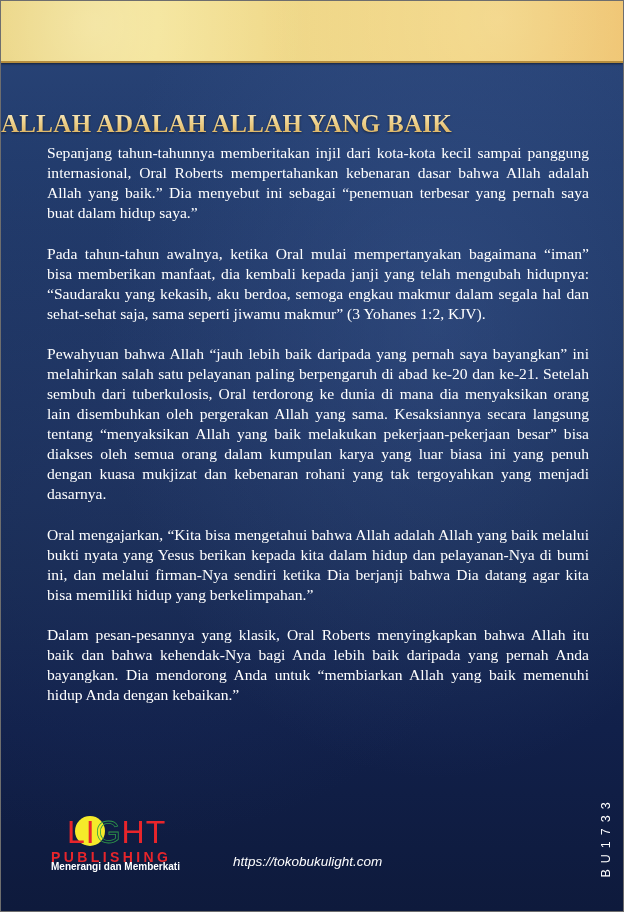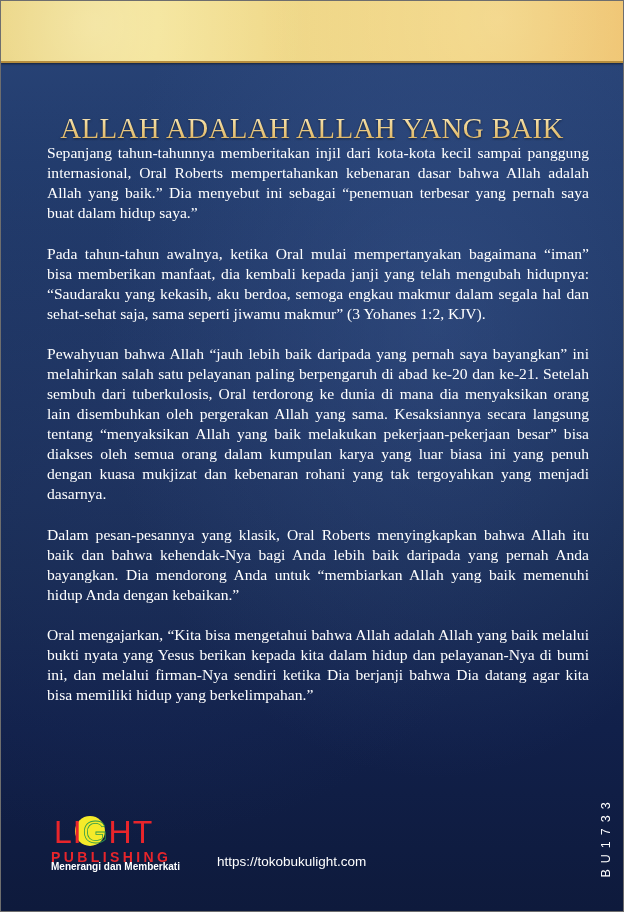--- a/index.html
+++ b/index.html
@@ -34,24 +34,24 @@
         radial-gradient(circle at 80% 30%, rgba(255,255,220,0.25) 0%, rgba(0,0,0,0) 45%),
         linear-gradient(90deg, #e8cf77 0%, #f2df8c 25%, #efd686 50%, #f0cf79 75%, #eec06a 100%);
       border-bottom: 2px solid #b58d3e;
       box-shadow: 0 1px 2px rgba(0,0,0,0.5);
     }
     .title {
       position: absolute;
       left: 0;
       top: 92px;
       width: 100%;
-      text-align: center;
+      text-align: left;
       font-family: "Liberation Serif", "DejaVu Serif", serif;
-      font-weight: normal;
-      font-size: 29px;
+      font-weight: bold;
+      font-size: 25px;
       letter-spacing: 0.3px;
       color: #e9c96e;
       background: linear-gradient(180deg, #fbf0cd 0%, #eed08a 45%, #d7aa55 100%);
       -webkit-background-clip: text;
       background-clip: text;
       -webkit-text-fill-color: transparent;
       text-shadow: none;
       filter: drop-shadow(0 1px 1px rgba(0,0,0,0.5));
     }
     .body-text {
@@ -79,21 +79,21 @@
       position: absolute;
       left: 24px;
       top: 0;
       width: 30px;
       height: 30px;
       border-radius: 50%;
       background: #f5ea2a;
     }
     .logo-word {
       position: absolute;
-      left: 3px;
+      left: 16px;
       top: 0;
       font-family: "Liberation Sans", "DejaVu Sans", sans-serif;
       font-size: 32px;
       line-height: 32px;
       color: #e8252b;
       letter-spacing: 1px;
       font-weight: normal;
     }
     .logo-word .g {
       color: transparent;
@@ -114,25 +114,26 @@
       left: 0;
       top: 45px;
       font-family: "Liberation Sans", "DejaVu Sans", sans-serif;
       font-size: 10px;
       font-weight: bold;
       color: #ffffff;
       white-space: nowrap;
     }
     .url {
       position: absolute;
-      left: 216px;
+      left: 232px;
       top: 853px;
       font-family: "Liberation Sans", "DejaVu Sans", sans-serif;
       font-size: 13.5px;
       color: #ffffff;
+      font-style: italic;
     }
     .code {
       position: absolute;
       left: 598px;
       top: 788px;
       width: 14px;
       height: 96px;
     }
     .code span {
       position: absolute;
@@ -151,22 +152,22 @@
 
 <div class="page">
   <div class="gold-band"></div>
 
   <h1 class="title">ALLAH ADALAH ALLAH YANG BAIK</h1>
 
   <div class="body-text">
     <p>Sepanjang tahun-tahunnya memberitakan injil dari kota-kota kecil sampai panggung internasional, Oral Roberts mempertahankan kebenaran dasar bahwa Allah adalah Allah yang baik.” Dia menyebut ini sebagai “penemuan terbesar yang pernah saya buat dalam hidup saya.”</p>
     <p>Pada tahun-tahun awalnya, ketika Oral mulai mempertanyakan bagaimana “iman” bisa memberikan manfaat, dia kembali kepada janji yang telah mengubah hidupnya: “Saudaraku yang kekasih, aku berdoa, semoga engkau makmur dalam segala hal dan sehat-sehat saja, sama seperti jiwamu makmur” (3 Yohanes 1:2, KJV).</p>
     <p>Pewahyuan bahwa Allah “jauh lebih baik daripada yang pernah saya bayangkan” ini melahirkan salah satu pelayanan paling berpengaruh di abad ke-20 dan ke-21. Setelah sembuh dari tuberkulosis, Oral terdorong ke dunia di mana dia menyaksikan orang lain disembuhkan oleh pergerakan Allah yang sama. Kesaksiannya secara langsung tentang “menyaksikan Allah yang baik melakukan pekerjaan-pekerjaan besar” bisa diakses oleh semua orang dalam kumpulan karya yang luar biasa ini yang penuh dengan kuasa mukjizat dan kebenaran rohani yang tak tergoyahkan yang menjadi dasarnya.</p>
+    <p>Oral mengajarkan, “Kita bisa mengetahui bahwa Allah adalah Allah yang baik melalui bukti nyata yang Yesus berikan kepada kita dalam hidup dan pelayanan-Nya di bumi ini, dan melalui firman-Nya sendiri ketika Dia berjanji bahwa Dia datang agar kita bisa memiliki hidup yang berkelimpahan.”</p>
     <p>Dalam pesan-pesannya yang klasik, Oral Roberts menyingkapkan bahwa Allah itu baik dan bahwa kehendak-Nya bagi Anda lebih baik daripada yang pernah Anda bayangkan. Dia mendorong Anda untuk “membiarkan Allah yang baik memenuhi hidup Anda dengan kebaikan.”</p>
-    <p>Oral mengajarkan, “Kita bisa mengetahui bahwa Allah adalah Allah yang baik melalui bukti nyata yang Yesus berikan kepada kita dalam hidup dan pelayanan-Nya di bumi ini, dan melalui firman-Nya sendiri ketika Dia berjanji bahwa Dia datang agar kita bisa memiliki hidup yang berkelimpahan.”</p>
   </div>
 
   <div class="logo">
     <div class="logo-circle"></div>
     <div class="logo-word"><span>L</span><span>I</span><span class="g">G</span><span>H</span><span>T</span></div>
     <div class="logo-pub">PUBLISHING</div>
     <div class="logo-tag">Menerangi dan Memberkati</div>
   </div>
 
   <div class="url">https://tokobukulight.com</div>

